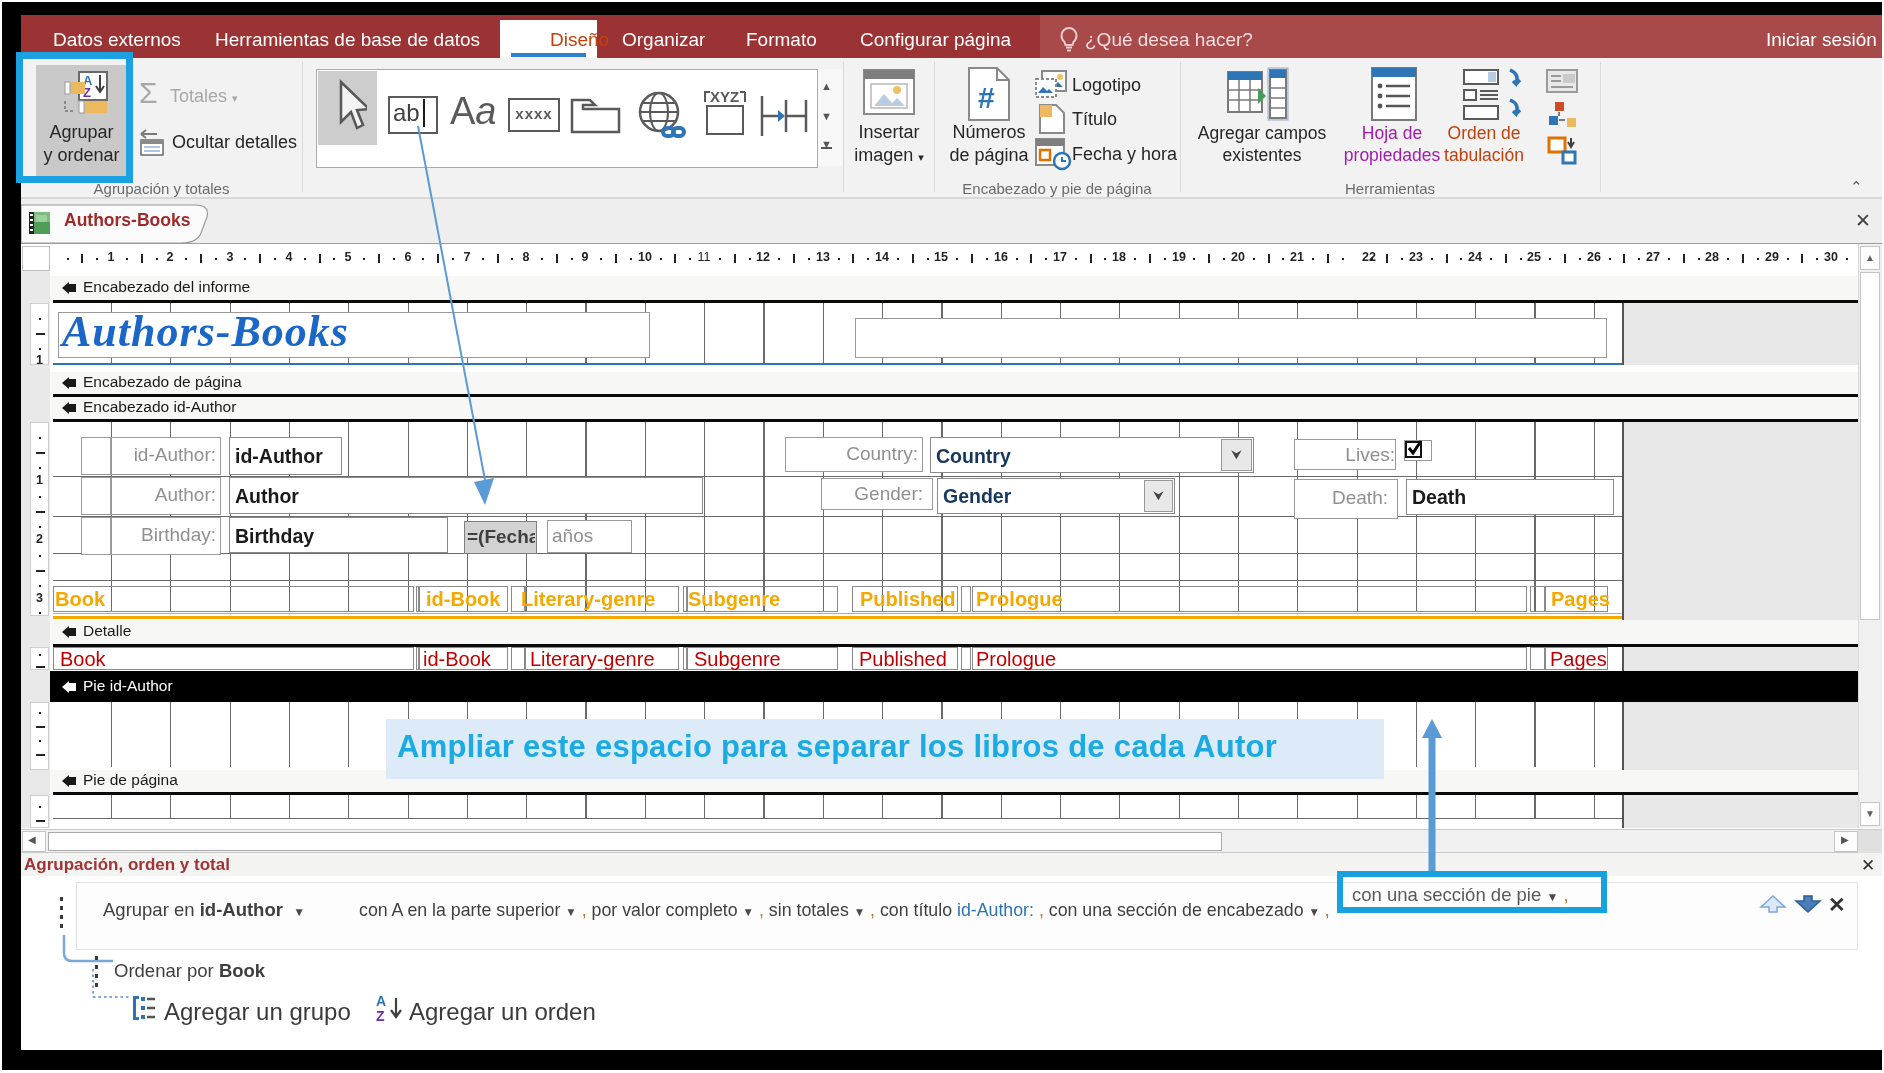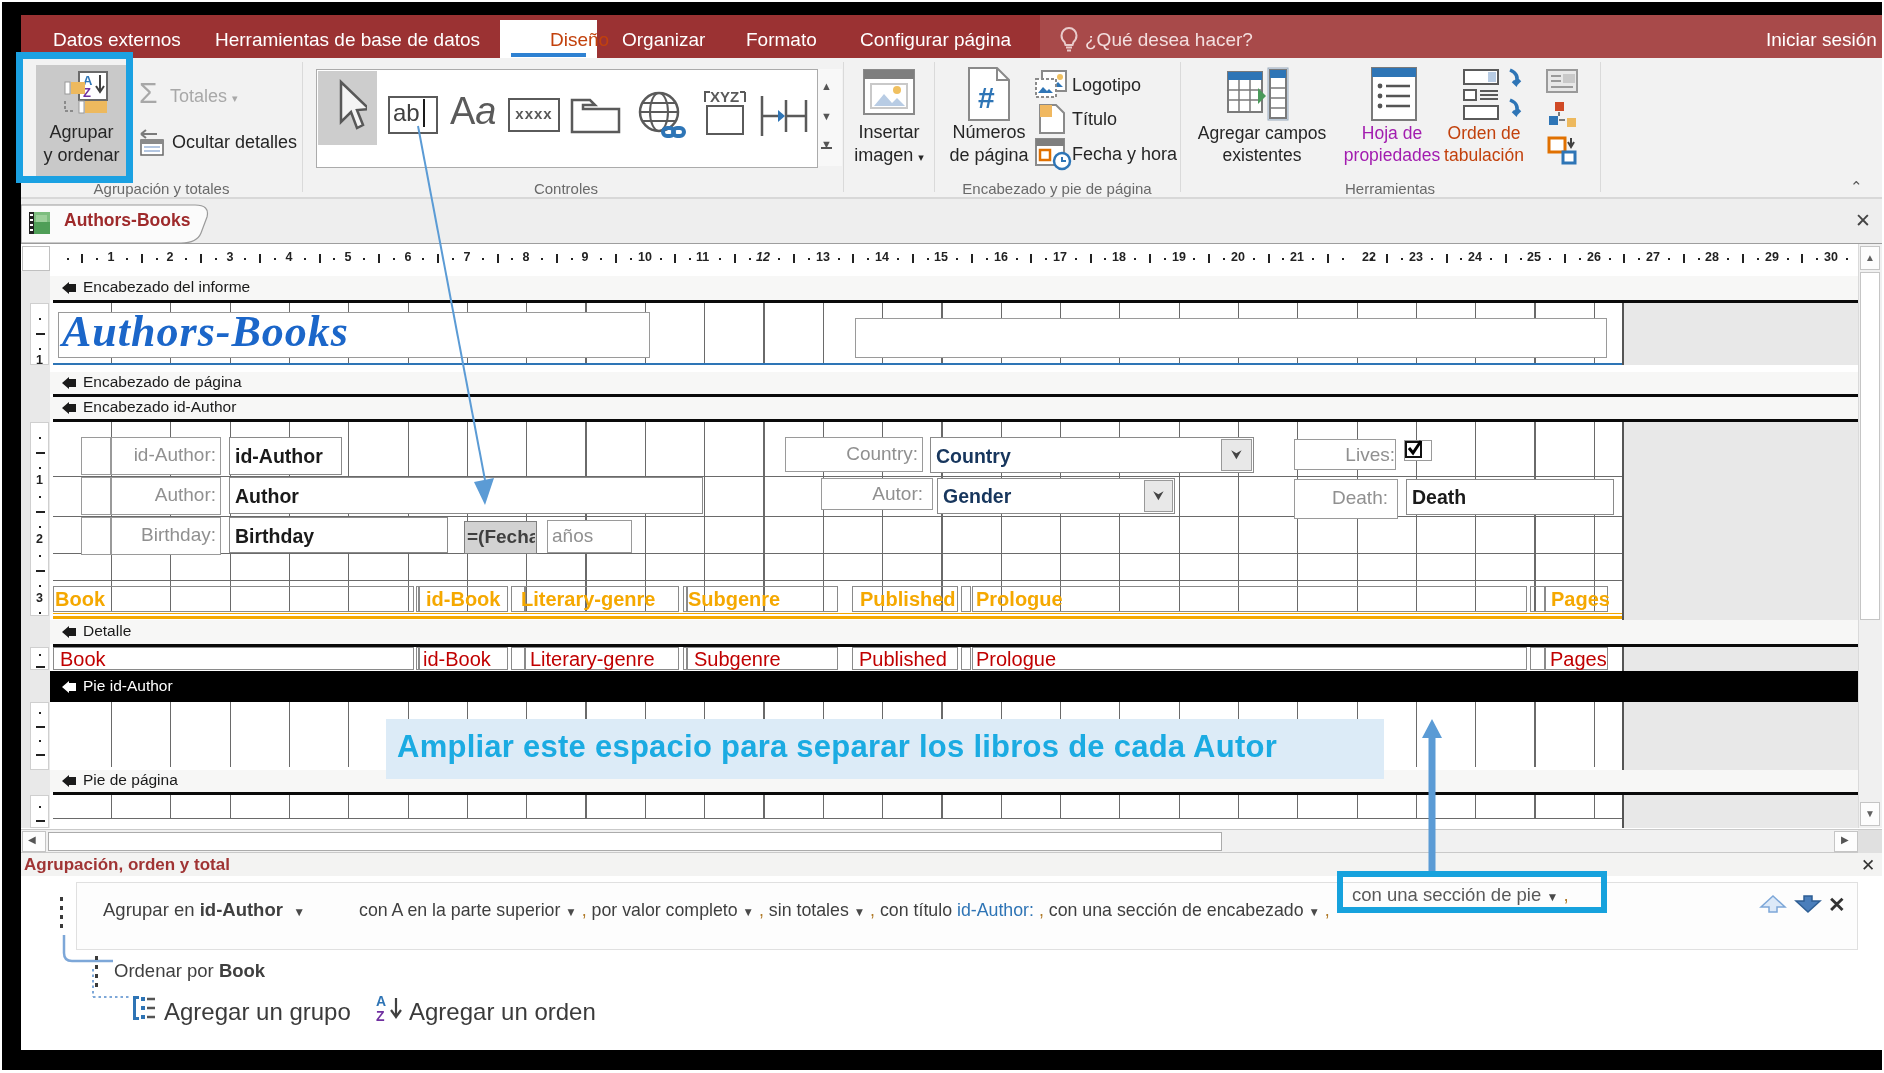--- a/index.html
+++ b/index.html
@@ -111,21 +111,20 @@
 
   <svg class="abs" style="left:737px;top:36px;" width="52" height="44">
     <path d="M4 2 v40 M4 22 h18 M28 6 v32 M48 6 v32 M28 22 h20" stroke="#5a5a5a" stroke-width="2.5" fill="none"></path>
     <path d="M20 16 l7 6 l-7 6 Z" fill="#2e75b6"></path>
   </svg>
 
   <div class="abs" style="left:796px;top:11px;width:24px;height:97px;border-left:1px solid #ababab;background:#f8f8f8;"></div>
   <div class="abs" style="left:800px;top:22px;font-size:11px;color:#555;">▲</div>
   <div class="abs" style="left:800px;top:52px;font-size:11px;color:#555;">▼</div>
   <div class="abs" style="left:800px;top:80px;font-size:11px;color:#555;text-align:center;">▼<div style="width:11px;height:2px;background:#555;margin-top:-3px;"></div></div>
-  <div class="abs" style="left:295px;top:122px;width:500px;text-align:center;font-size:15px;color:#6a6a6a;">Controles</div>
 
   <svg class="abs" style="left:841px;top:10px;" width="54" height="54">
     <rect x="2" y="2" width="50" height="44" fill="#fff" stroke="#8a8a8a" stroke-width="2"></rect>
     <rect x="2" y="2" width="50" height="9" fill="#7e7e7e"></rect>
     <rect x="9" y="16" width="36" height="24" fill="none" stroke="#c9c9c9" stroke-width="2"></rect>
     <circle cx="35" cy="22" r="4" fill="#f0c060"></circle>
     <path d="M12 38 l10 -12 l8 9 l5 -5 l8 8 Z" fill="#b8cce4"></path>
   </svg>
   <div class="abs" style="left:822px;top:63px;width:92px;height:48px;text-align:center;color:#262626;line-height:23px;">Insertar<br>imagen <span style="font-size:11px;">▾</span></div>
 
@@ -243,22 +242,22 @@
       <div class="abs" style="left:82px;top:6px;width:16px;text-align:center;font-size:12.5px;color:#222;font-weight:bold;">1</div>
       <div class="abs" style="left:141px;top:6px;width:16px;text-align:center;font-size:12.5px;color:#222;font-weight:bold;">2</div>
       <div class="abs" style="left:201px;top:6px;width:16px;text-align:center;font-size:12.5px;color:#222;font-weight:bold;">3</div>
       <div class="abs" style="left:260px;top:6px;width:16px;text-align:center;font-size:12.5px;color:#222;font-weight:bold;">4</div>
       <div class="abs" style="left:319px;top:6px;width:16px;text-align:center;font-size:12.5px;color:#222;font-weight:bold;">5</div>
       <div class="abs" style="left:379px;top:6px;width:16px;text-align:center;font-size:12.5px;color:#222;font-weight:bold;">6</div>
       <div class="abs" style="left:438px;top:6px;width:16px;text-align:center;font-size:12.5px;color:#222;font-weight:bold;">7</div>
       <div class="abs" style="left:497px;top:6px;width:16px;text-align:center;font-size:12.5px;color:#222;font-weight:bold;">8</div>
       <div class="abs" style="left:556px;top:6px;width:16px;text-align:center;font-size:12.5px;color:#222;font-weight:bold;">9</div>
       <div class="abs" style="left:616px;top:6px;width:16px;text-align:center;font-size:12.5px;color:#222;font-weight:bold;">10</div>
-      <div class="abs" style="left:675px;top:6px;width:16px;text-align:left;font-size:12.5px;color:#222;font-weight:bold;">11</div>
-      <div class="abs" style="left:734px;top:6px;width:16px;text-align:center;font-size:12.5px;color:#222;font-weight:bold;font-style:italic;">12</div>
+      <div class="abs" style="left:675px;top:6px;width:16px;text-align:center;font-size:12.5px;color:#222;font-weight:normal;">11</div>
+      <div class="abs" style="left:734px;top:6px;width:16px;text-align:center;font-size:12.5px;color:#222;font-weight:bold;">12</div>
       <div class="abs" style="left:794px;top:6px;width:16px;text-align:center;font-size:12.5px;color:#222;font-weight:bold;">13</div>
       <div class="abs" style="left:853px;top:6px;width:16px;text-align:center;font-size:12.5px;color:#222;font-weight:bold;">14</div>
       <div class="abs" style="left:912px;top:6px;width:16px;text-align:center;font-size:12.5px;color:#222;font-weight:bold;">15</div>
       <div class="abs" style="left:972px;top:6px;width:16px;text-align:center;font-size:12.5px;color:#222;font-weight:bold;">16</div>
       <div class="abs" style="left:1031px;top:6px;width:16px;text-align:center;font-size:12.5px;color:#222;font-weight:bold;">17</div>
       <div class="abs" style="left:1090px;top:6px;width:16px;text-align:center;font-size:12.5px;color:#222;font-weight:bold;">18</div>
       <div class="abs" style="left:1150px;top:6px;width:16px;text-align:center;font-size:12.5px;color:#222;font-weight:bold;">19</div>
       <div class="abs" style="left:1209px;top:6px;width:16px;text-align:center;font-size:12.5px;color:#222;font-weight:bold;">20</div>
       <div class="abs" style="left:1268px;top:6px;width:16px;text-align:center;font-size:12.5px;color:#222;font-weight:bold;">21</div>
       <div class="abs" style="left:1328px;top:6px;width:16px;text-align:center;font-size:12.5px;color:#222;font-weight:bold;margin-left:12px;">22</div>
@@ -475,21 +474,21 @@
 <div class="abs" style="left:915px;top:201px;font-size:19.5px;color:#17365d;font-weight:bold;">Country</div>
 <div class="abs" style="left:1200px;top:195px;width:31px;height:32px;background:#e8e8e8;border:1px solid #999;box-sizing:border-box;text-align:center;font-size:13px;color:#444;line-height:30px;">⮟</div>
 <div class="abs" style="left:1273px;top:195px;width:102px;height:31px;background:#fff;border:1.5px solid #9a9a9a;box-sizing:border-box;"></div>
 <div class="abs" style="left:1273px;top:200px;font-size:19px;color:#909090;text-align:right;width:101px;">Lives:</div>
 <div class="abs" style="left:1383px;top:196px;width:28px;height:21px;border:1.5px solid #9a9a9a;background:#fff;box-sizing:border-box;"></div>
 <div class="abs" style="left:1384px;top:197px;width:17px;height:17px;border:2px solid #111;background:#fff;box-sizing:border-box;"></div>
 <svg class="abs" style="left:1385px;top:194px;" width="18" height="20">
       <path d="M3 10 l4 5 l8 -12" stroke="#000" stroke-width="3" fill="none"></path>
     </svg>
 <div class="abs" style="left:800px;top:234px;width:112px;height:32px;background:#fff;border:1.5px solid #9a9a9a;box-sizing:border-box;"></div>
-<div class="abs" style="left:800px;top:239px;font-size:19px;color:#909090;text-align:right;width:102px;">Autor:</div>
+<div class="abs" style="left:800px;top:239px;font-size:19px;color:#909090;text-align:right;width:102px;">Gender:</div>
 <div class="abs" style="left:916px;top:234px;width:238px;height:36px;background:#fff;border:1.5px solid #8a8a8a;box-sizing:border-box;"></div>
 <div class="abs" style="left:922px;top:241px;font-size:19.5px;color:#17365d;font-weight:bold;">Gender</div>
 <div class="abs" style="left:1123px;top:236px;width:29px;height:32px;background:#e8e8e8;border:1px solid #999;box-sizing:border-box;text-align:center;font-size:13px;color:#444;line-height:30px;">⮟</div>
 <div class="abs" style="left:1273px;top:235px;width:104px;height:40px;background:#fff;border:1.5px solid #9a9a9a;box-sizing:border-box;"></div>
 <div class="abs" style="left:1273px;top:243px;font-size:19px;color:#909090;text-align:right;width:94px;">Death:</div>
 <div class="abs" style="left:1385px;top:235px;width:208px;height:36px;background:#fff;border:1.5px solid #8a8a8a;box-sizing:border-box;"></div>
 <div class="abs" style="left:1391px;top:242px;font-size:19.5px;color:#1a1a1a;font-weight:bold;">Death</div>
 <div class="abs" style="left:32px;top:342px;width:360.5px;height:26px;background:transparent;border:1.2px solid #8a8a8a;box-sizing:border-box;"></div>
 <div class="abs" style="left:395px;top:342px;width:3px;height:26px;background:transparent;border:1.2px solid #8a8a8a;box-sizing:border-box;"></div>
 <div class="abs" style="left:398px;top:342px;width:89px;height:26px;background:transparent;border:1.2px solid #8a8a8a;box-sizing:border-box;"></div>

